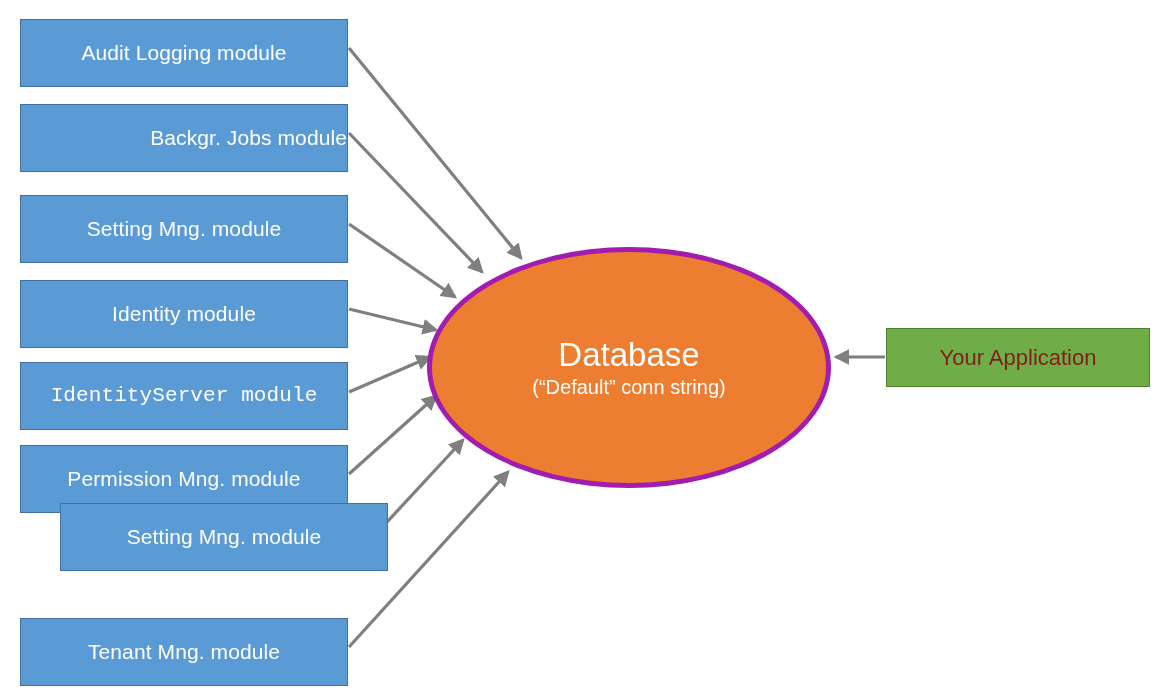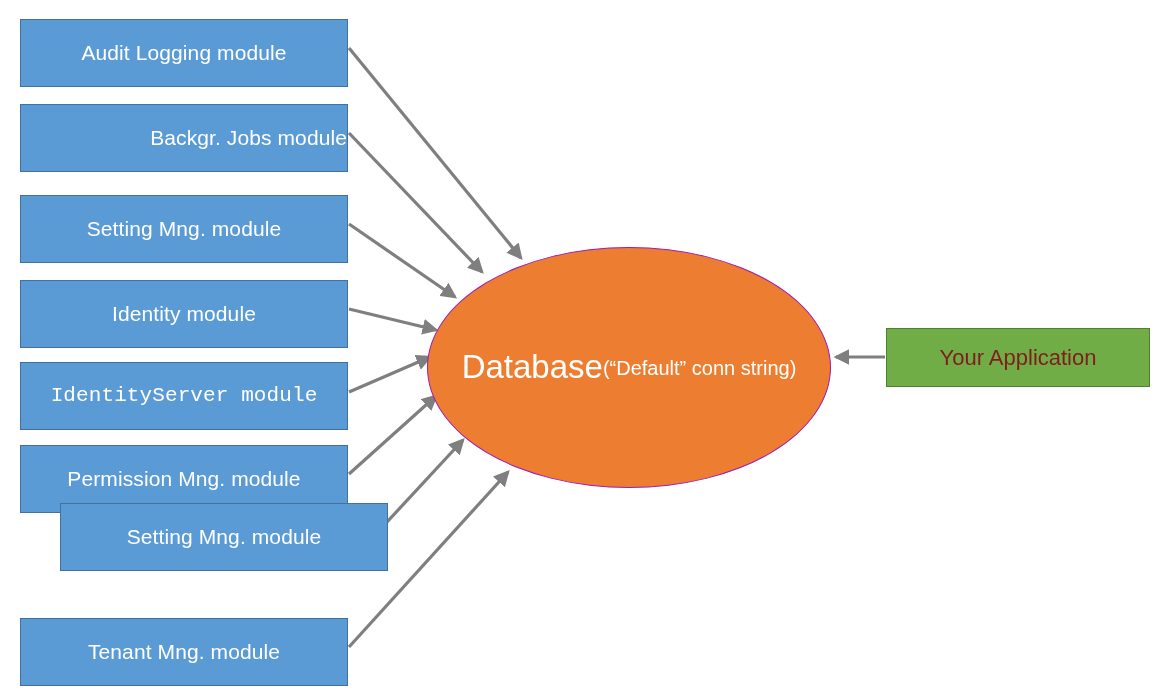--- a/index.html
+++ b/index.html
@@ -43,25 +43,25 @@
     letter-spacing: 0.1px;
     white-space: nowrap;
   }
   .db-ellipse {
     position: absolute;
     left: 427px;
     top: 247px;
     width: 404px;
     height: 241px;
     background: #ED7D31;
-    border: 1px solid #a21caf;
+    border: 5px solid #a21caf;
     border-radius: 50%;
     box-sizing: border-box;
     display: flex;
-    flex-direction: row;
+    flex-direction: column;
     align-items: center;
     justify-content: center;
     color: #ffffff;
   }
   .db-title {
     font-size: 33px;
     line-height: 1.15;
     margin-bottom: 2px;
   }
   .db-subtitle {

